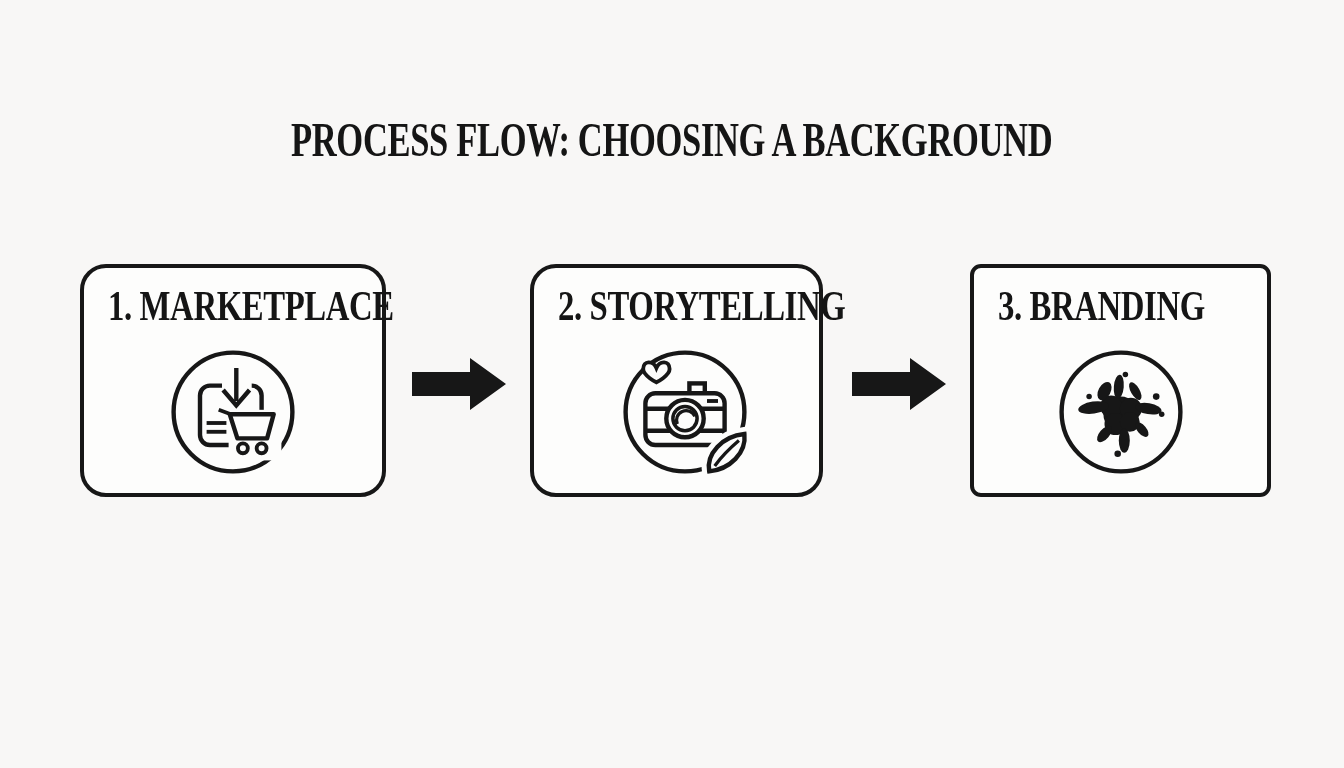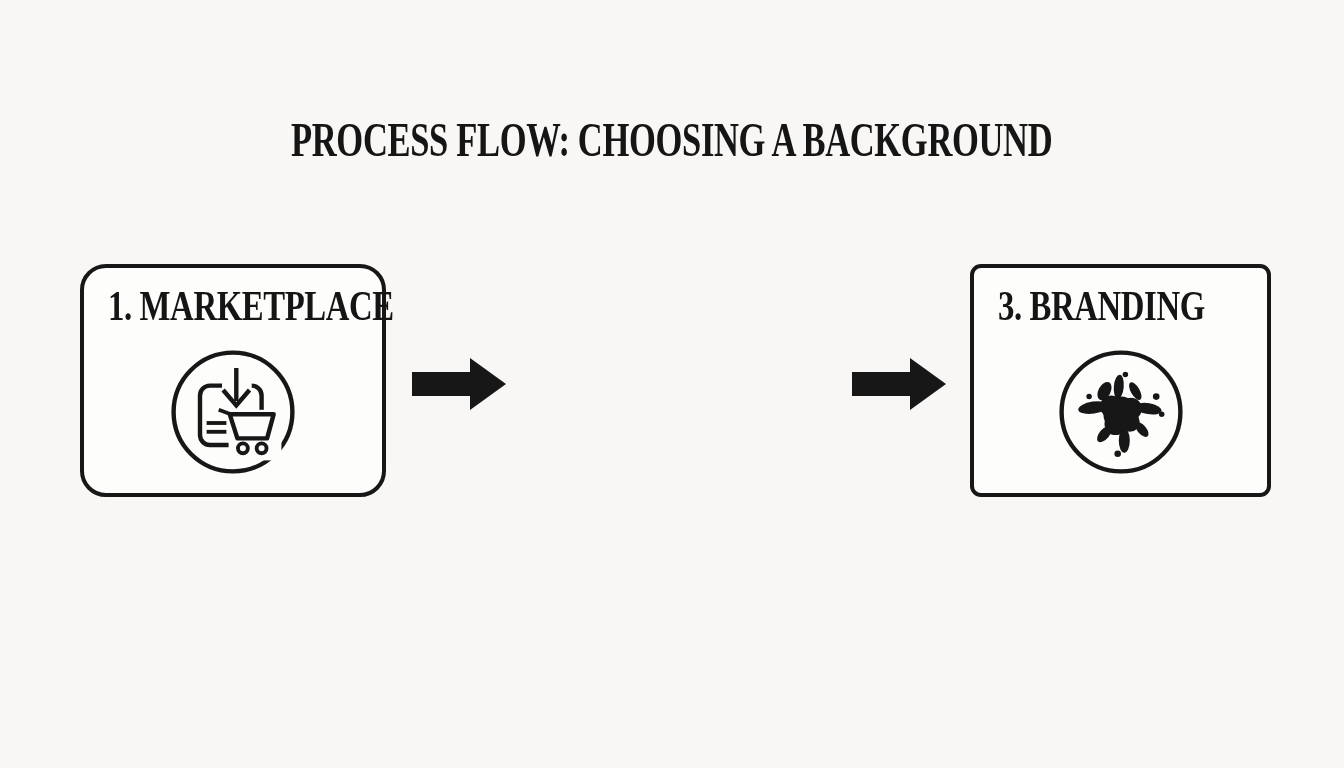--- a/index.html
+++ b/index.html
@@ -81,20 +81,40 @@
       </svg>
     </div>
   </div>
 
   <div class="arrow" id="arrow-1">
     <svg viewBox="0 0 96 56">
         <polygon points="0,16 58,16 58,2 94,28 58,54 58,40 0,40" fill="#171717"></polygon>
       </svg>
   </div>
 
+  <div class="step-box" id="box-2">
+    <div class="step-label">2. STORYTELLING</div>
+    <div class="icon-wrap">
+      <svg viewBox="0 0 120 120" fill="none" stroke="#171717" stroke-width="4">
+        <circle cx="60" cy="60" r="54" fill="#fdfdfc"></circle>
+        <path d="M34 20 C 31 13 22 13 22 21 C 22 27 34 33 34 33 C 34 33 46 27 46 21 C 46 13 37 13 34 20 Z" stroke-width="3.5" fill="#fdfdfc"></path>
+        <rect x="64" y="34" width="14" height="10" fill="#fdfdfc"></rect>
+        <rect x="24" y="43" width="72" height="47" rx="9" fill="#fdfdfc"></rect>
+        <line x1="25" y1="57" x2="95" y2="57"></line>
+        <line x1="25" y1="77" x2="95" y2="77"></line>
+        <line x1="80" y1="50" x2="90" y2="50" stroke-width="3.5"></line>
+        <circle cx="60" cy="66" r="17" fill="#fdfdfc"></circle>
+        <circle cx="60" cy="66" r="11" stroke-width="3.2"></circle>
+        <path d="M53 71 A 8.5 8.5 0 1 1 69 64" stroke-width="3"></path>
+        <path d="M82 114 C 79 98 94 82 114 80 C 116 97 101 112 82 114 Z" stroke="#fdfdfc" stroke-width="13" fill="#fdfdfc"></path>
+        <path d="M82 114 C 79 98 94 82 114 80 C 116 97 101 112 82 114 Z" fill="#fdfdfc"></path>
+        <path d="M87 109 Q 96 97 109 86" stroke-width="3"></path>
+      </svg>
+    </div>
+  </div>
 
   <div class="arrow" id="arrow-2">
     <svg viewBox="0 0 96 56">
         <polygon points="0,16 58,16 58,2 94,28 58,54 58,40 0,40" fill="#171717"></polygon>
       </svg>
   </div>
 
   <div class="step-box" id="box-3">
     <div class="step-label">3. BRANDING</div>
     <div class="icon-wrap">

